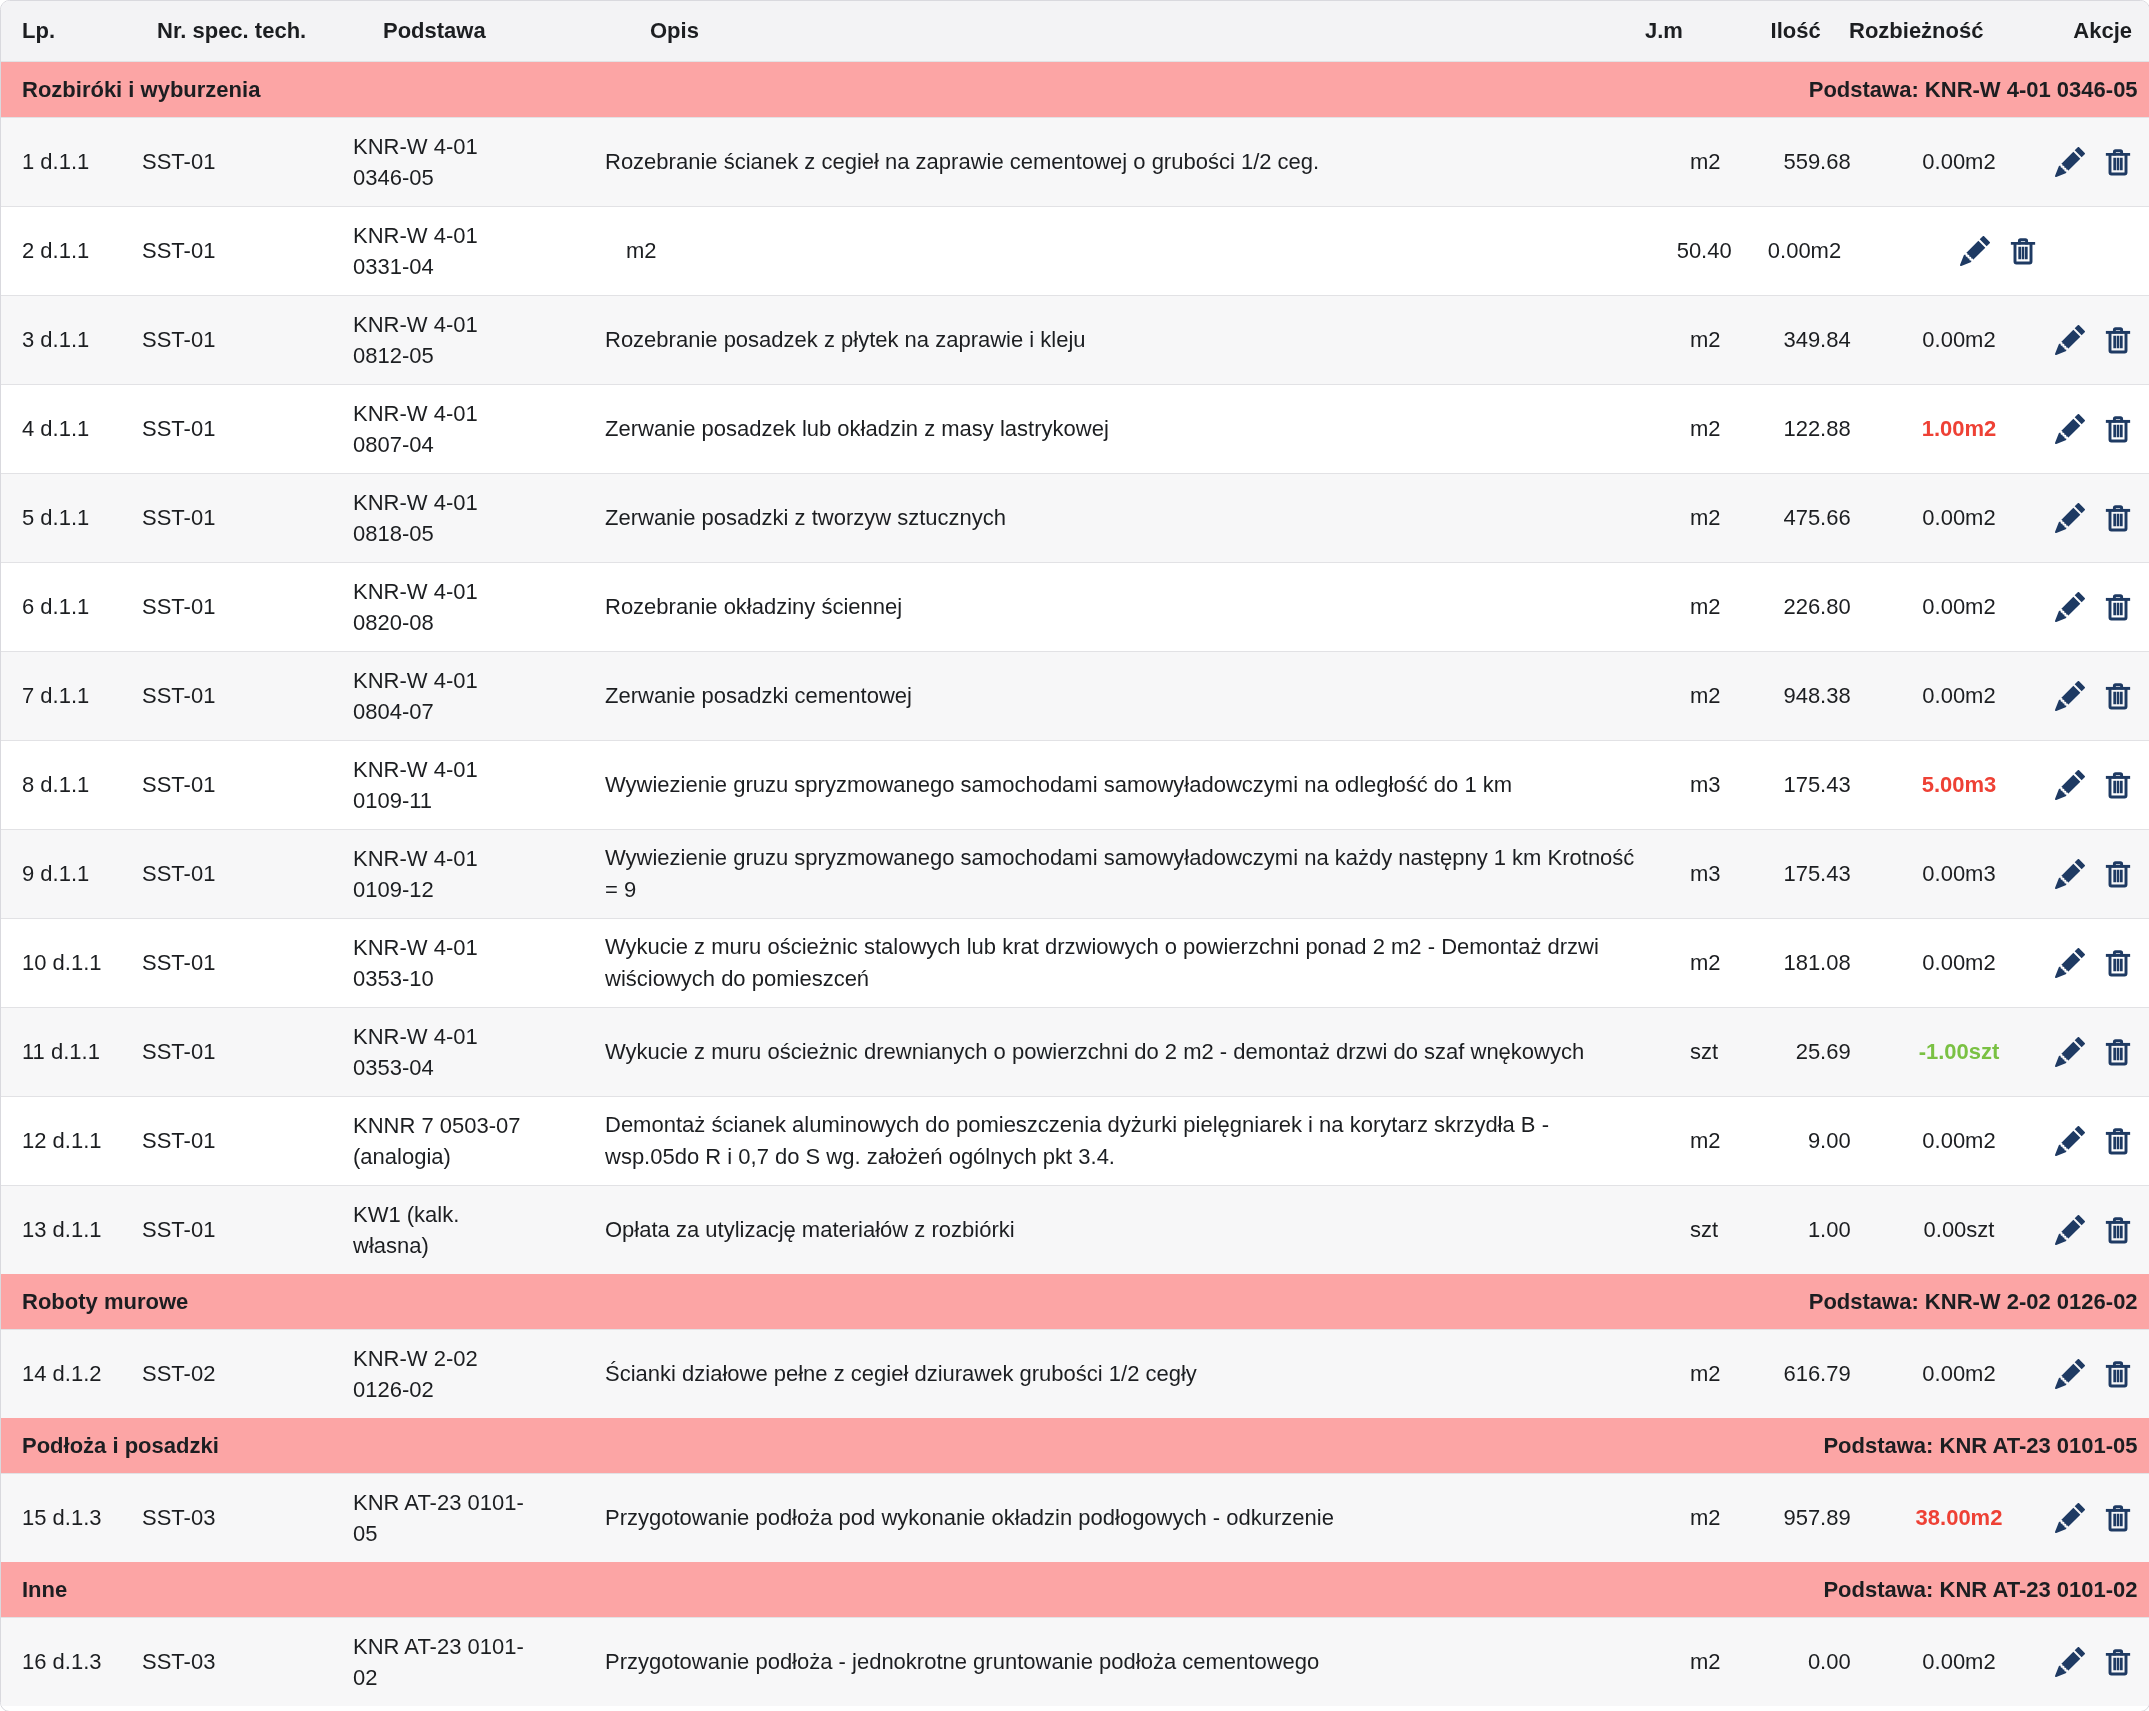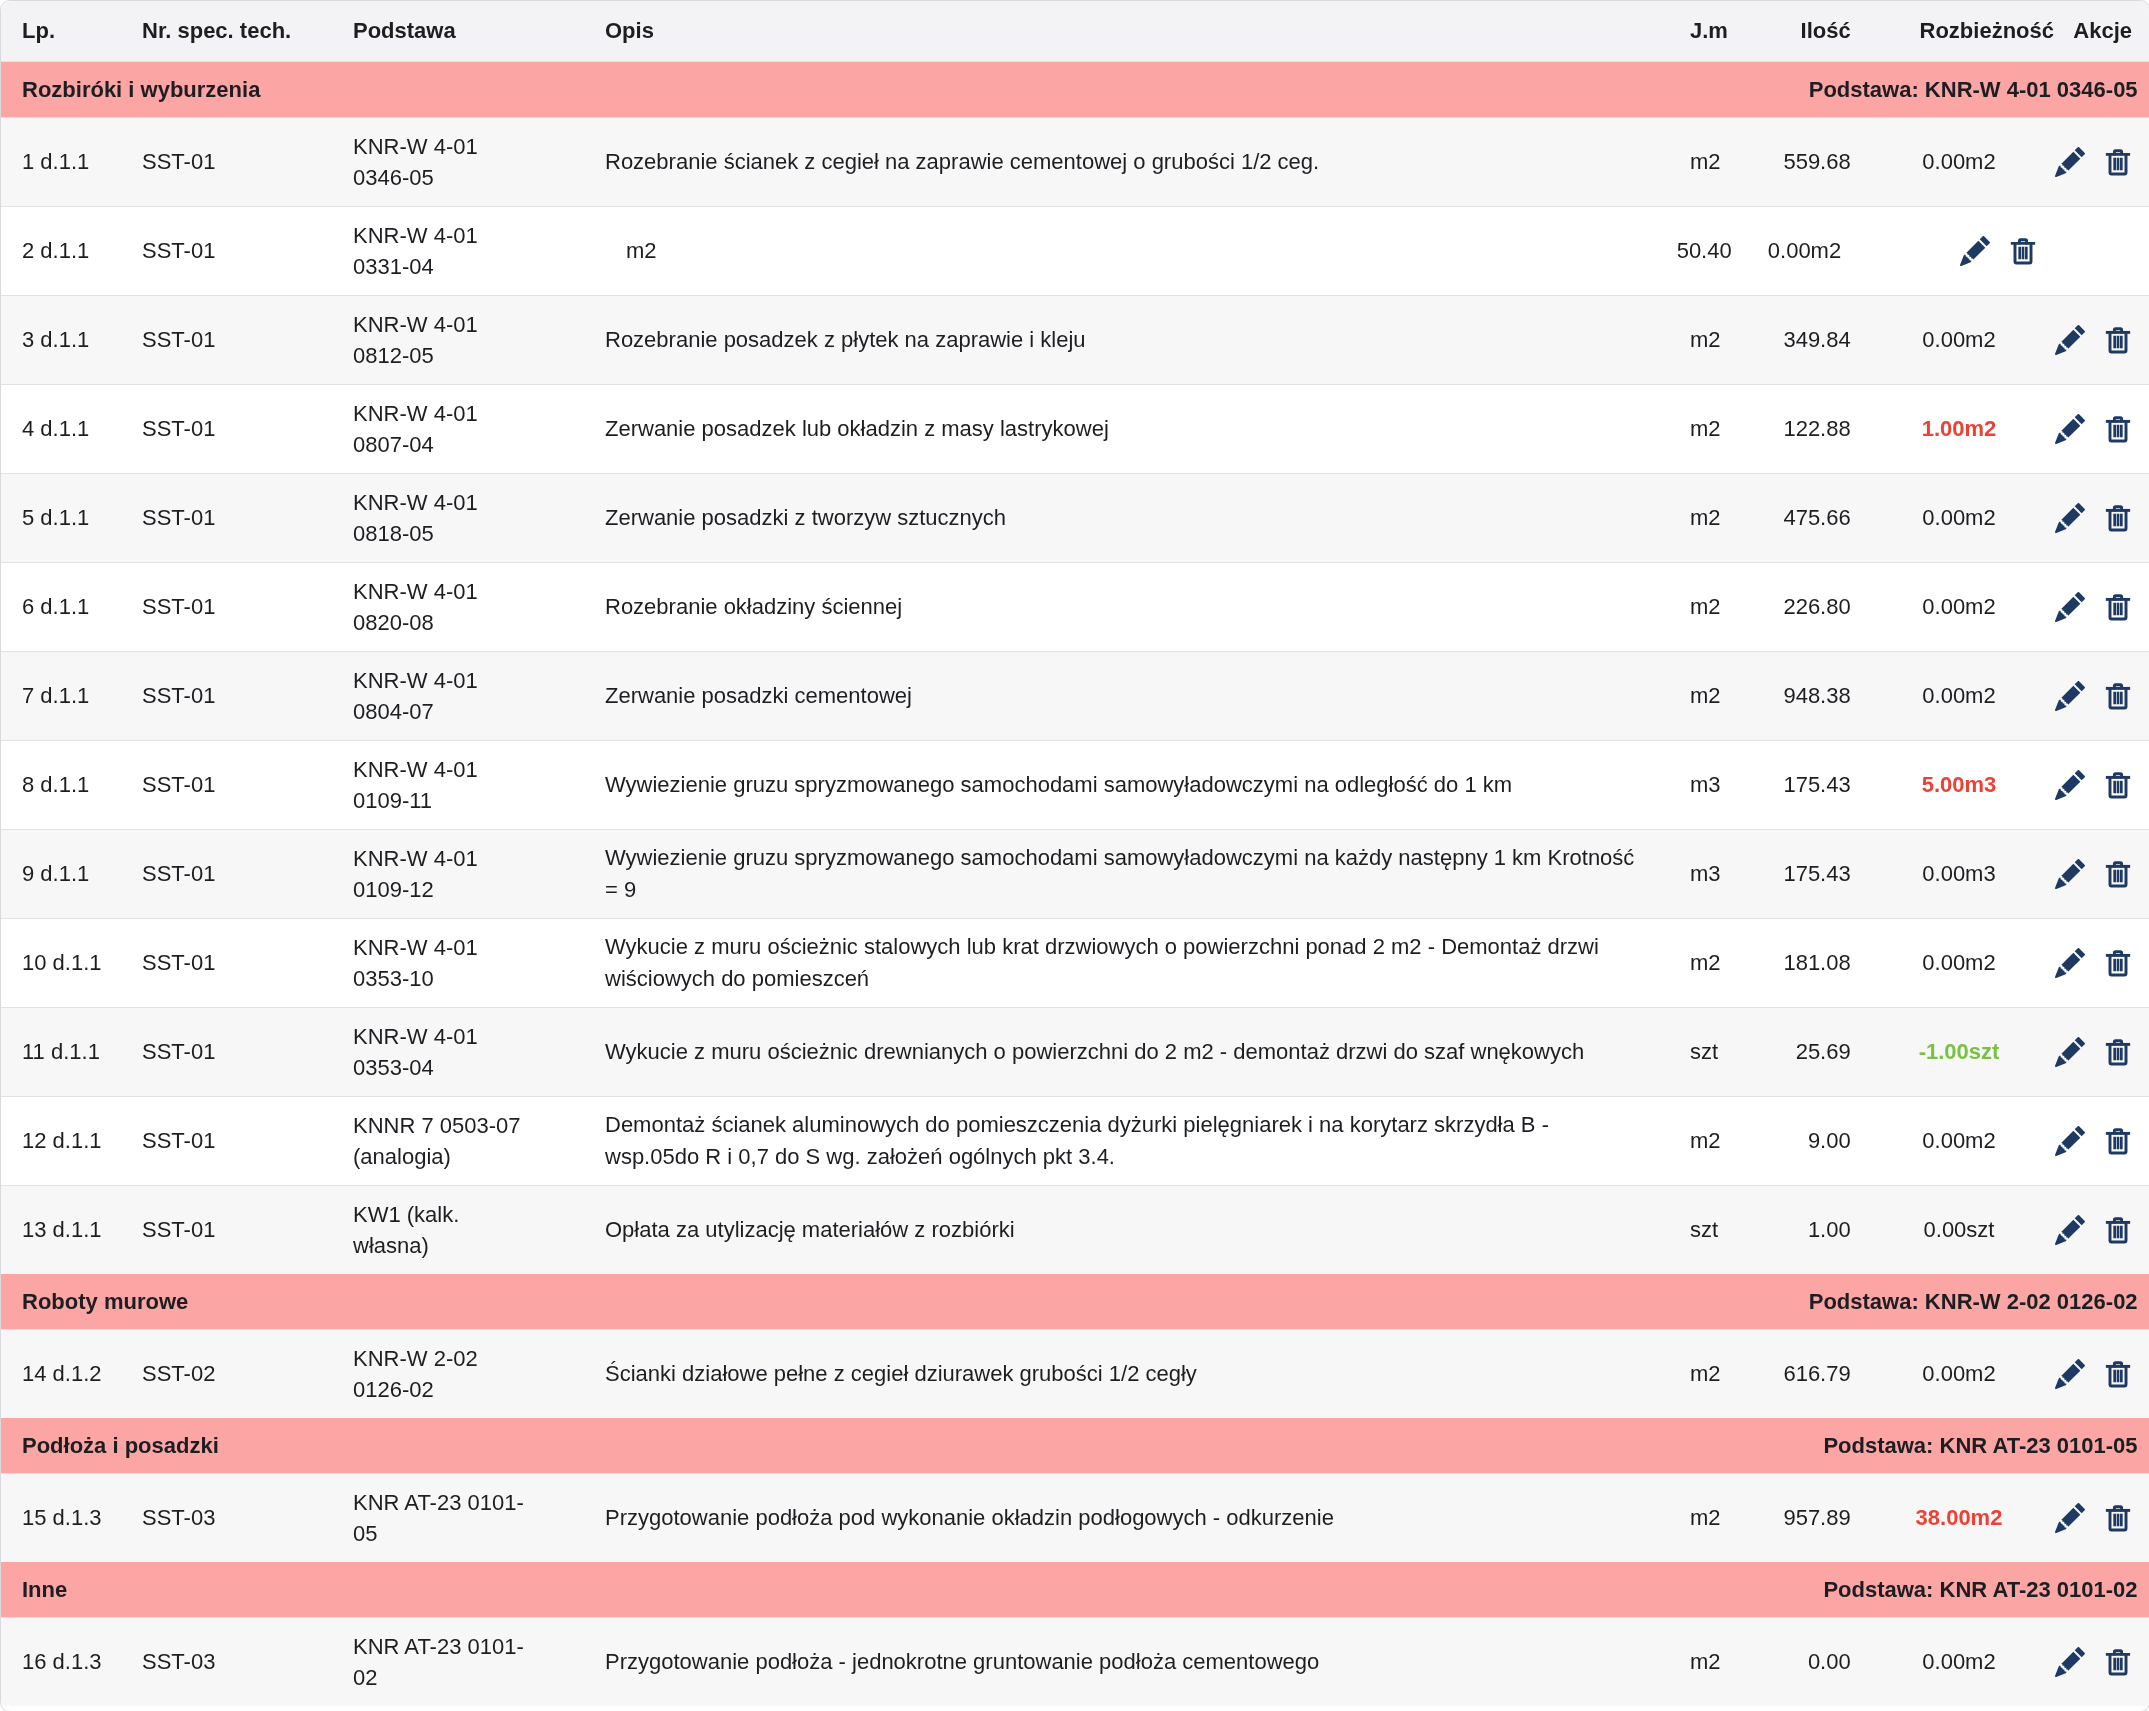--- a/index.html
+++ b/index.html
@@ -30,26 +30,27 @@
     display:grid;
     grid-template-columns:141px 211px 252px 1fr 76px 119px 190px 95px;
     align-items:center;
   }
   .thead{
     height:61px;
     background:var(--header-bg);
     border-bottom:1px solid var(--border);
     font-weight:700;
     font-size:22px;
+    gap:15px;
   }
   .th{padding:0;}
   .th-lp{padding-left:21px;}
   .th-jm{padding-left:21px;}
   .th-ilosc{text-align:right;padding-right:13.3px;}
-  .th-rozb{text-align:right;}
+  .th-rozb{text-align:left;}
   .th-akcje{text-align:right;padding-right:17px;}
   .tbody .grid-row{border-top:1px solid var(--border);}
   .tbody > :first-child{border-top:none;}
   .tbody > :nth-child(even){background:var(--stripe);}
   .section-row{
     height:55px;
     display:flex;
     align-items:center;
     justify-content:space-between;
     font-size:22px;

